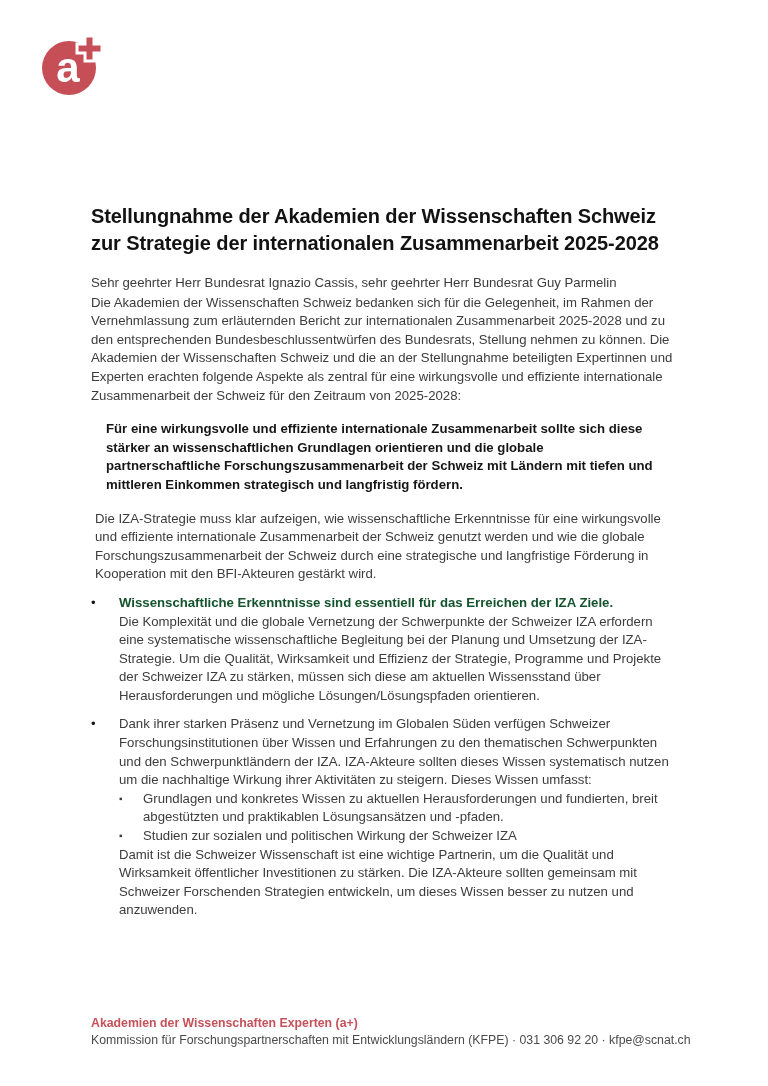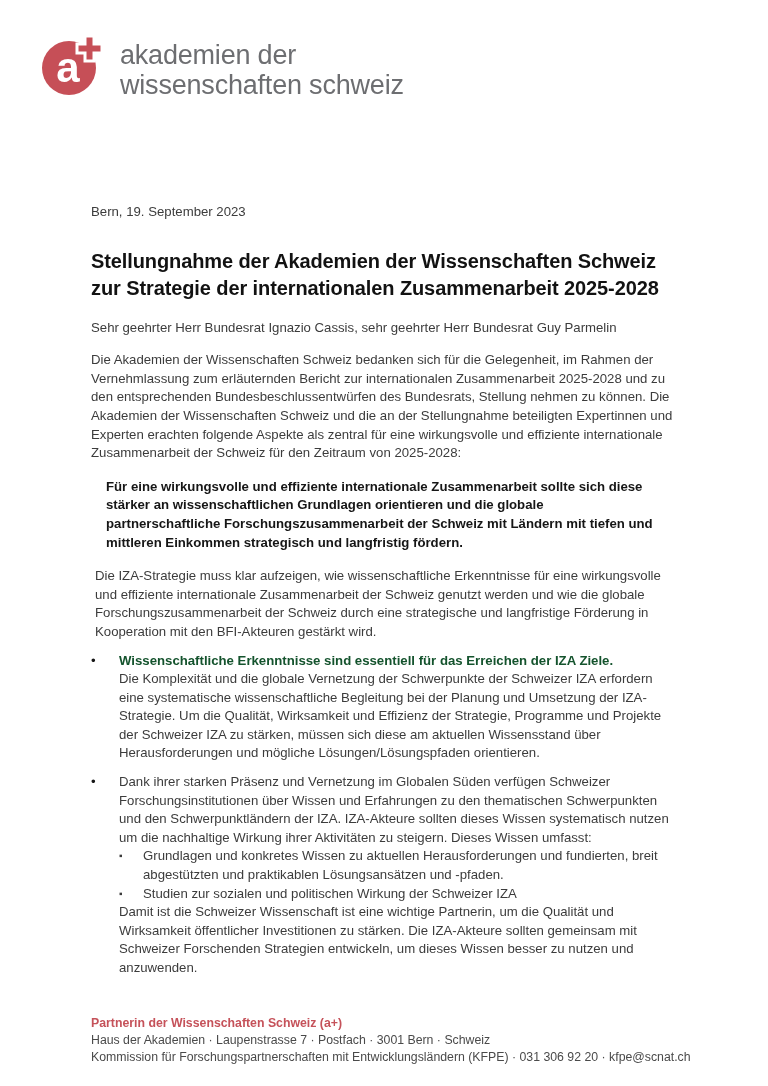--- a/index.html
+++ b/index.html
@@ -15,21 +15,21 @@
   .logo{position:absolute;left:42px;top:30px;display:flex;align-items:flex-start;}
   .logo-mark{width:64px;height:68px;flex:0 0 auto;}
   .logo-text{margin-left:14px;margin-top:10px;font-size:27px;line-height:30px;
     color:#6d6e71;font-weight:400;letter-spacing:-0.2px;}
   
   .content{position:absolute;left:91px;top:203px;width:585px;
     font-size:13.2px;line-height:18.6px;}
   .date{margin:0 0 26px 0;}
   .doc-title{font-weight:bold;color:#121212;font-size:20px;line-height:27px;
     margin:0 0 17px 0;letter-spacing:-0.1px;}
-  .salutation{margin:0 0 14px 0;}
+  .salutation{margin:0 0 1px 0;}
   .para1{margin:0 0 9px 0;}
   .lead-bold{font-weight:bold;color:#161616;margin:15px;}
   .lead-body{margin:0 0 10px 4px;}
   
   .bullet{display:flex;margin:10px 0 0 0;}
   .bullet-marker{flex:0 0 28px;color:#161616;}
   .bullet-content{flex:1;}
   .b-head{font-weight:bold;color:#14532d;}
   .b-body{margin:0;}
   .subbullet{display:flex;}
@@ -46,29 +46,24 @@
 <div class="page">
 
   <div class="logo">
     <span class="logo-mark">
       <svg width="64" height="68" viewBox="0 0 64 68" xmlns="http://www.w3.org/2000/svg">
         <circle cx="27" cy="38" r="27" fill="#c64f57"></circle>
         <text x="26" y="52" text-anchor="middle" font-family="Liberation Sans, DejaVu Sans, sans-serif" font-size="42" font-weight="bold" fill="#ffffff">a</text>
         <path d="M43 6 h9 v8 h8 v9 h-8 v8 h-9 v-8 h-8 v-9 h8 z" fill="#c64f57" stroke="#ffffff" stroke-width="3" stroke-linejoin="miter"></path>
       </svg>
     </span>
-    <span class="logo-text">
-      <div>akademien der</div>
-      <div>wissenschaften schweiz</div>
-    </span>
   </div>
 
   <div class="content">
 
-    <p class="date">Bern, 19. September 2023</p>
 
     <div class="doc-title">
       <div>Stellungnahme der Akademien der Wissenschaften Schweiz</div>
       <div>zur Strategie der internationalen Zusammenarbeit 2025-2028</div>
     </div>
 
     <p class="salutation">Sehr geehrter Herr Bundesrat Ignazio Cassis, sehr geehrter Herr Bundesrat Guy Parmelin</p>
 
     <p class="para1">Die Akademien der Wissenschaften Schweiz bedanken sich für die Gelegenheit, im Rahmen der Vernehmlassung zum erläuternden Bericht zur internationalen Zusammenarbeit 2025-2028 und zu den entsprechenden Bundesbeschlussentwürfen des Bundesrats, Stellung nehmen zu können. Die Akademien der Wissenschaften Schweiz und die an der Stellungnahme beteiligten Expertinnen und Experten erachten folgende Aspekte als zentral für eine wirkungsvolle und effiziente internationale Zusammenarbeit der Schweiz für den Zeitraum von 2025-2028:</p>
 
@@ -95,18 +90,17 @@
           <span class="subbullet-marker">▪</span>
           <span class="subbullet-content">Studien zur sozialen und politischen Wirkung der Schweizer IZA</span>
         </div>
         <div class="b-body">Damit ist die Schweizer Wissenschaft ist eine wichtige Partnerin, um die Qualität und Wirksamkeit öffentlicher Investitionen zu stärken. Die IZA-Akteure sollten gemeinsam mit Schweizer Forschenden Strategien entwickeln, um dieses Wissen besser zu nutzen und anzuwenden.</div>
       </span>
     </div>
 
   </div>
 
   <div class="footer">
-    <div class="footer-org">Partnerin der Wissenschaften Schweiz (a+)</div>
-    <div>Haus der Akademien · Laupenstrasse 7 · Postfach · 3001 Bern · Schweiz</div>
+    <div class="footer-org">Akademien der Wissenschaften Experten (a+)</div>
     <div>Kommission für Forschungspartnerschaften mit Entwicklungsländern (KFPE) · 031 306 92 20 · kfpe@scnat.ch</div>
   </div>
 
 </div>
 
 </body></html>

